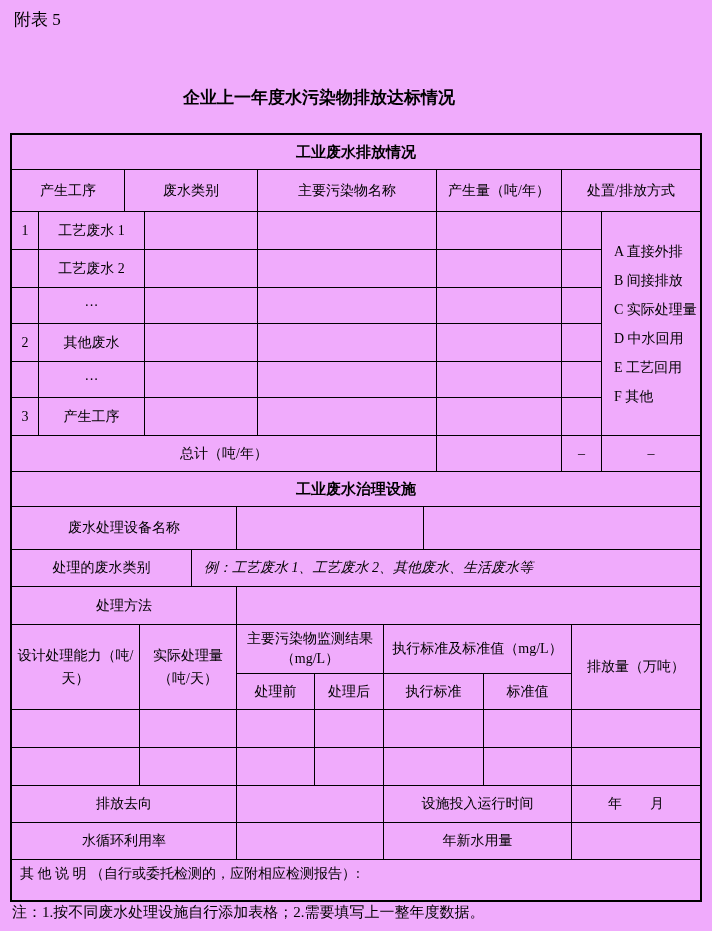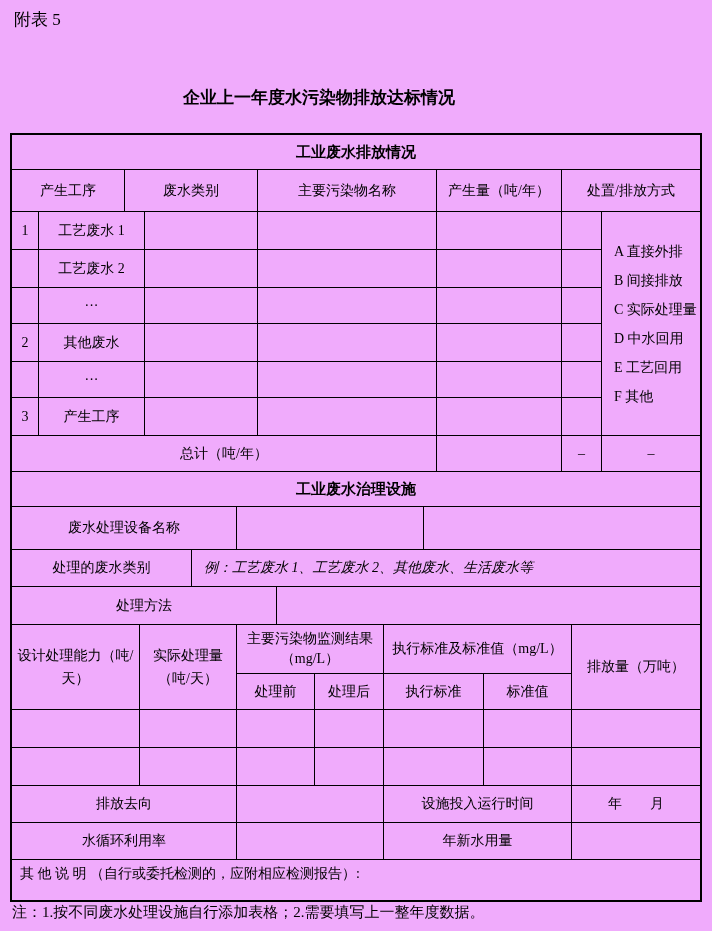--- a/index.html
+++ b/index.html
@@ -150,21 +150,21 @@
       <div class="cell" style="width:187px"></div>
       <div class="cell grow noR"></div>
     </div>
 
     <div class="row" style="height:37px">
       <div class="cell" style="width:180px">处理的废水类别</div>
       <div class="cell grow noR lefttext italic">例：工艺废水 1、工艺废水 2、其他废水、生活废水等</div>
     </div>
 
     <div class="row" style="height:38px">
-      <div class="cell" style="width:265px">处理方法</div>
+      <div class="cell" style="width:225px">处理方法</div>
       <div class="cell grow noR"></div>
     </div>
 
     <div class="row" style="height:85px">
       <div class="cell wrap2" style="width:128px">设计处理能力（吨/天）</div>
       <div class="cell wrap2" style="width:97px">实际处理量（吨/天）</div>
       <div class="mcol" style="width:147px">
         <div class="mtop">主要污染物监测结果（mg/L）</div>
         <div class="msplit">
           <div class="cell" style="width:78px">处理前</div>

